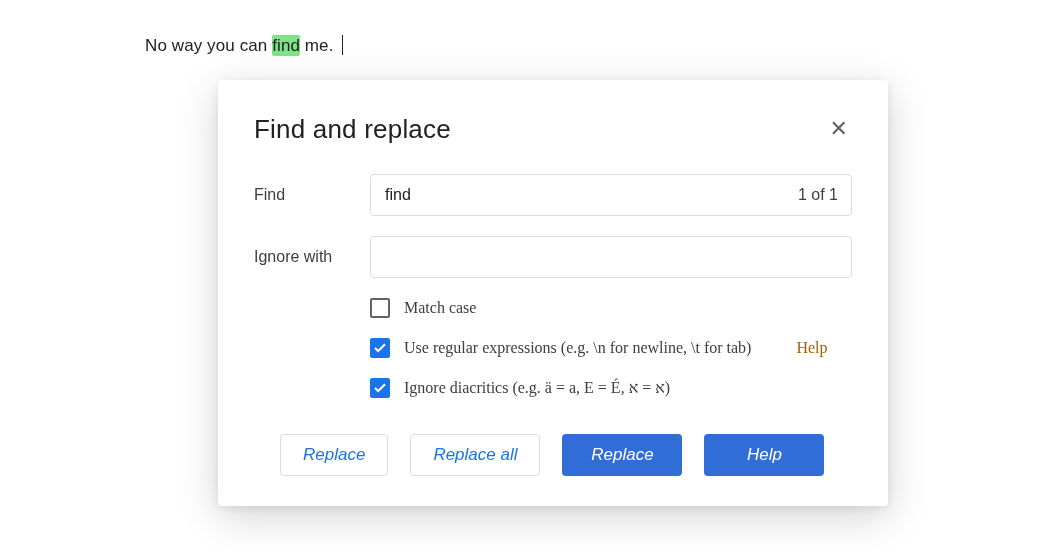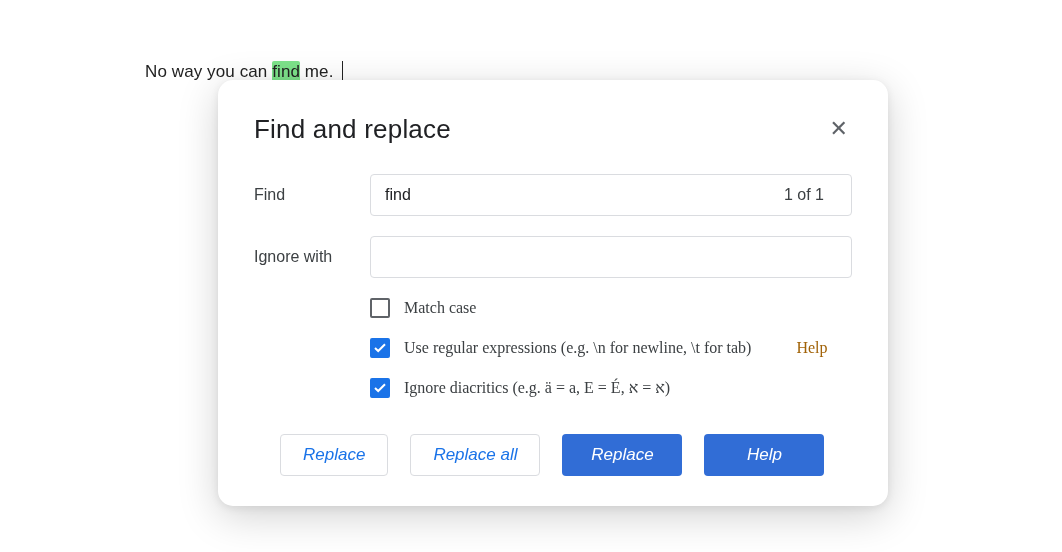--- a/index.html
+++ b/index.html
@@ -9,42 +9,41 @@
       width: 1062px;
       height: 552px;
       position: relative;
       overflow: hidden;
     }
     .document-area {
       padding: 35px 145px;
       font-size: 17px;
       color: #222;
       letter-spacing: 0.1px;
-      margin-top: 26px;
     }
     .highlight {
       background: #7de28a;
       border-radius: 2px;
       padding: 1px 0;
     }
     .cursor {
       display: inline-block;
       width: 1px;
       height: 20px;
       background: #222;
       vertical-align: text-bottom;
       margin-left: 4px;
     }
     .dialog {
       position: absolute;
       top: 80px;
       left: 218px;
       width: 670px;
       background: #fff;
-      border-radius: 15px;
+      border-radius: 4px;
       box-shadow: 0 10px 40px rgba(0,0,0,0.18), 0 2px 8px rgba(0,0,0,0.08);
       padding: 32px 36px 30px 36px;
     }
     .dialog-header {
       display: flex;
       justify-content: space-between;
       align-items: center;
       margin-bottom: 28px;
     }
     .dialog-title {
@@ -89,21 +88,21 @@
       height: 42px;
       border: 1px solid #dadce0;
       border-radius: 4px;
       padding: 0 14px;
       font-size: 16px;
       color: #202124;
       outline: none;
     }
     .counter {
       position: absolute;
-      right: 28px;
+      right: 14px;
       top: 50%;
       transform: translateY(-50%);
       font-size: 16px;
       color: #3c4043;
     }
     .options {
       margin-left: 116px;
       margin-top: 10px;
       font-family: Liberation Serif, serif;
     }

